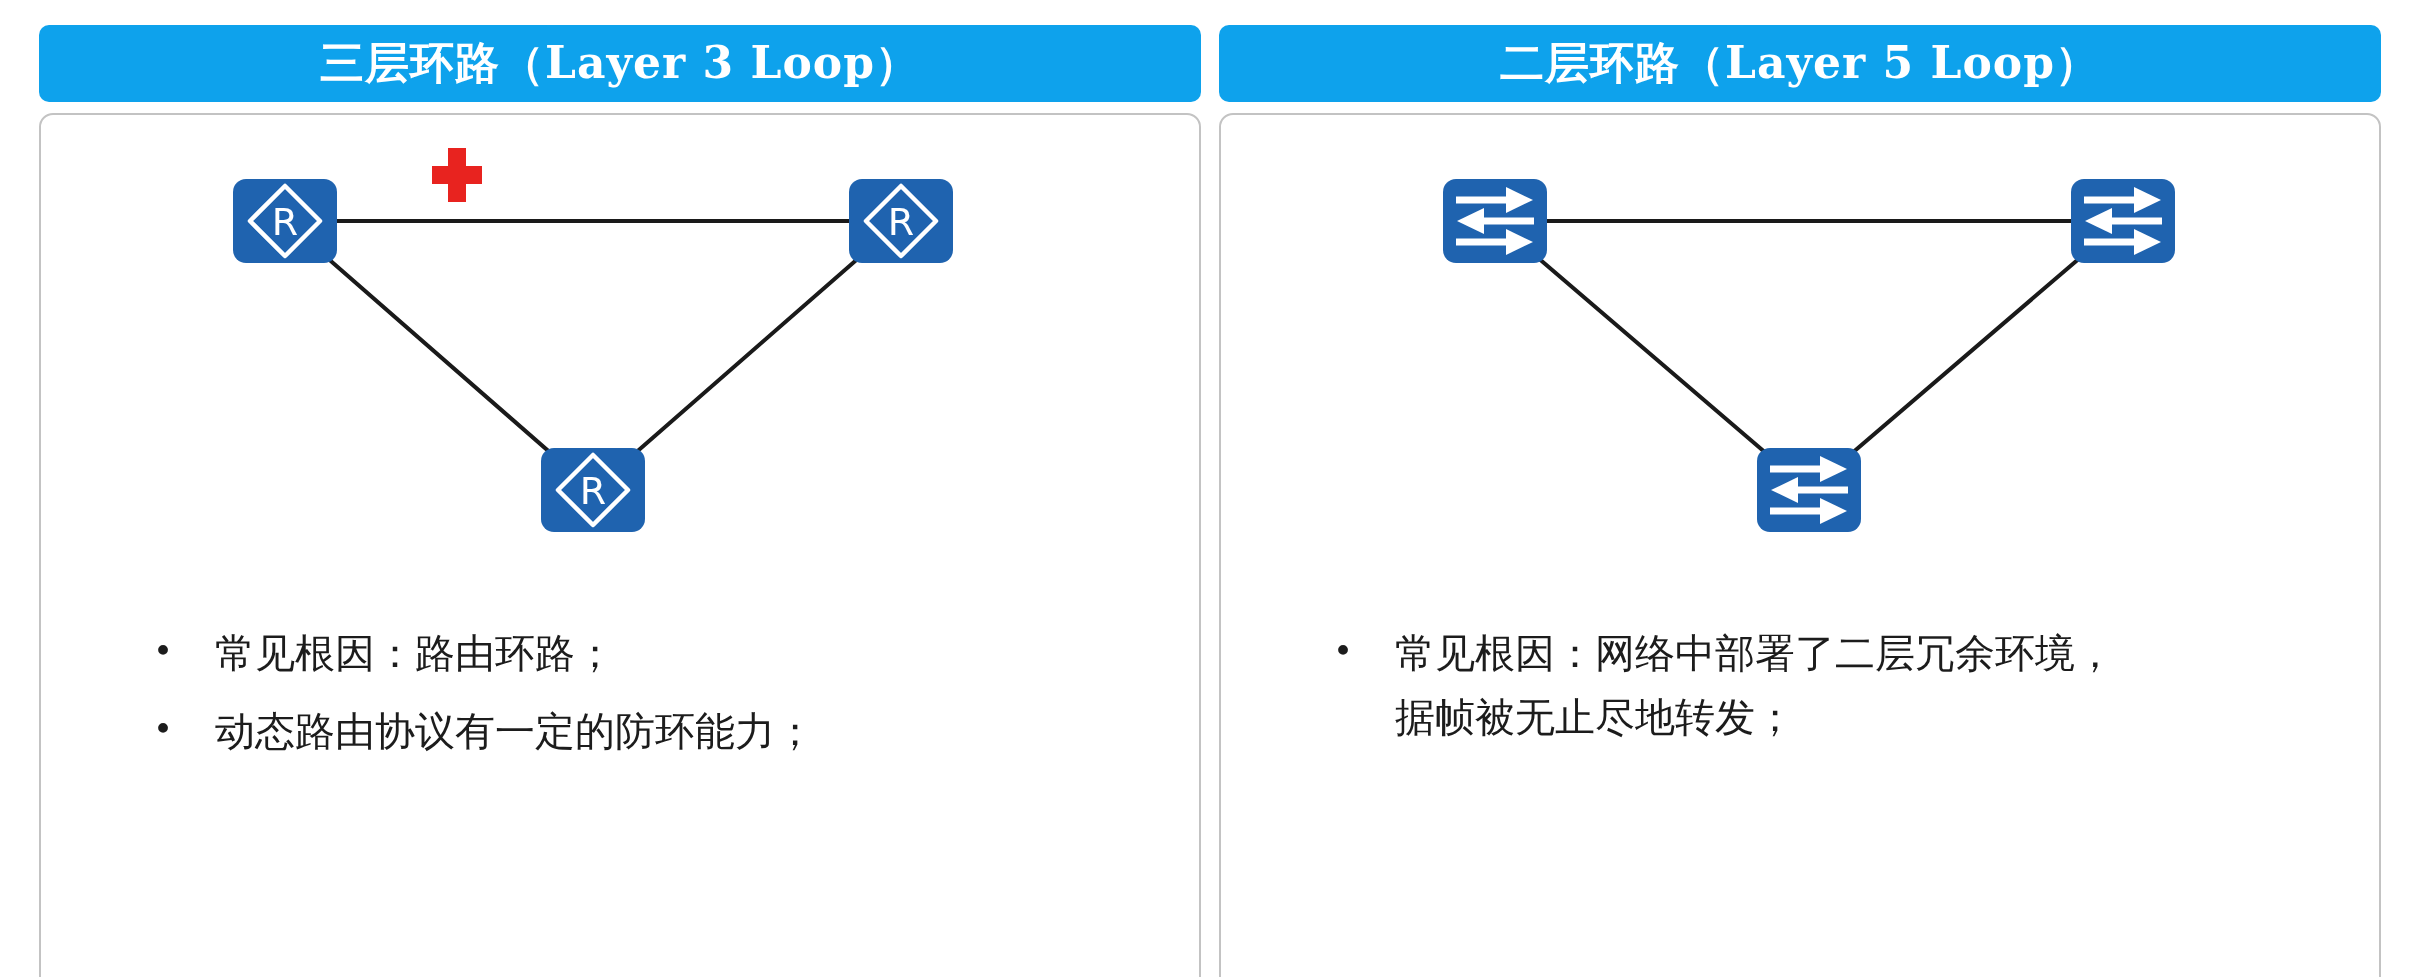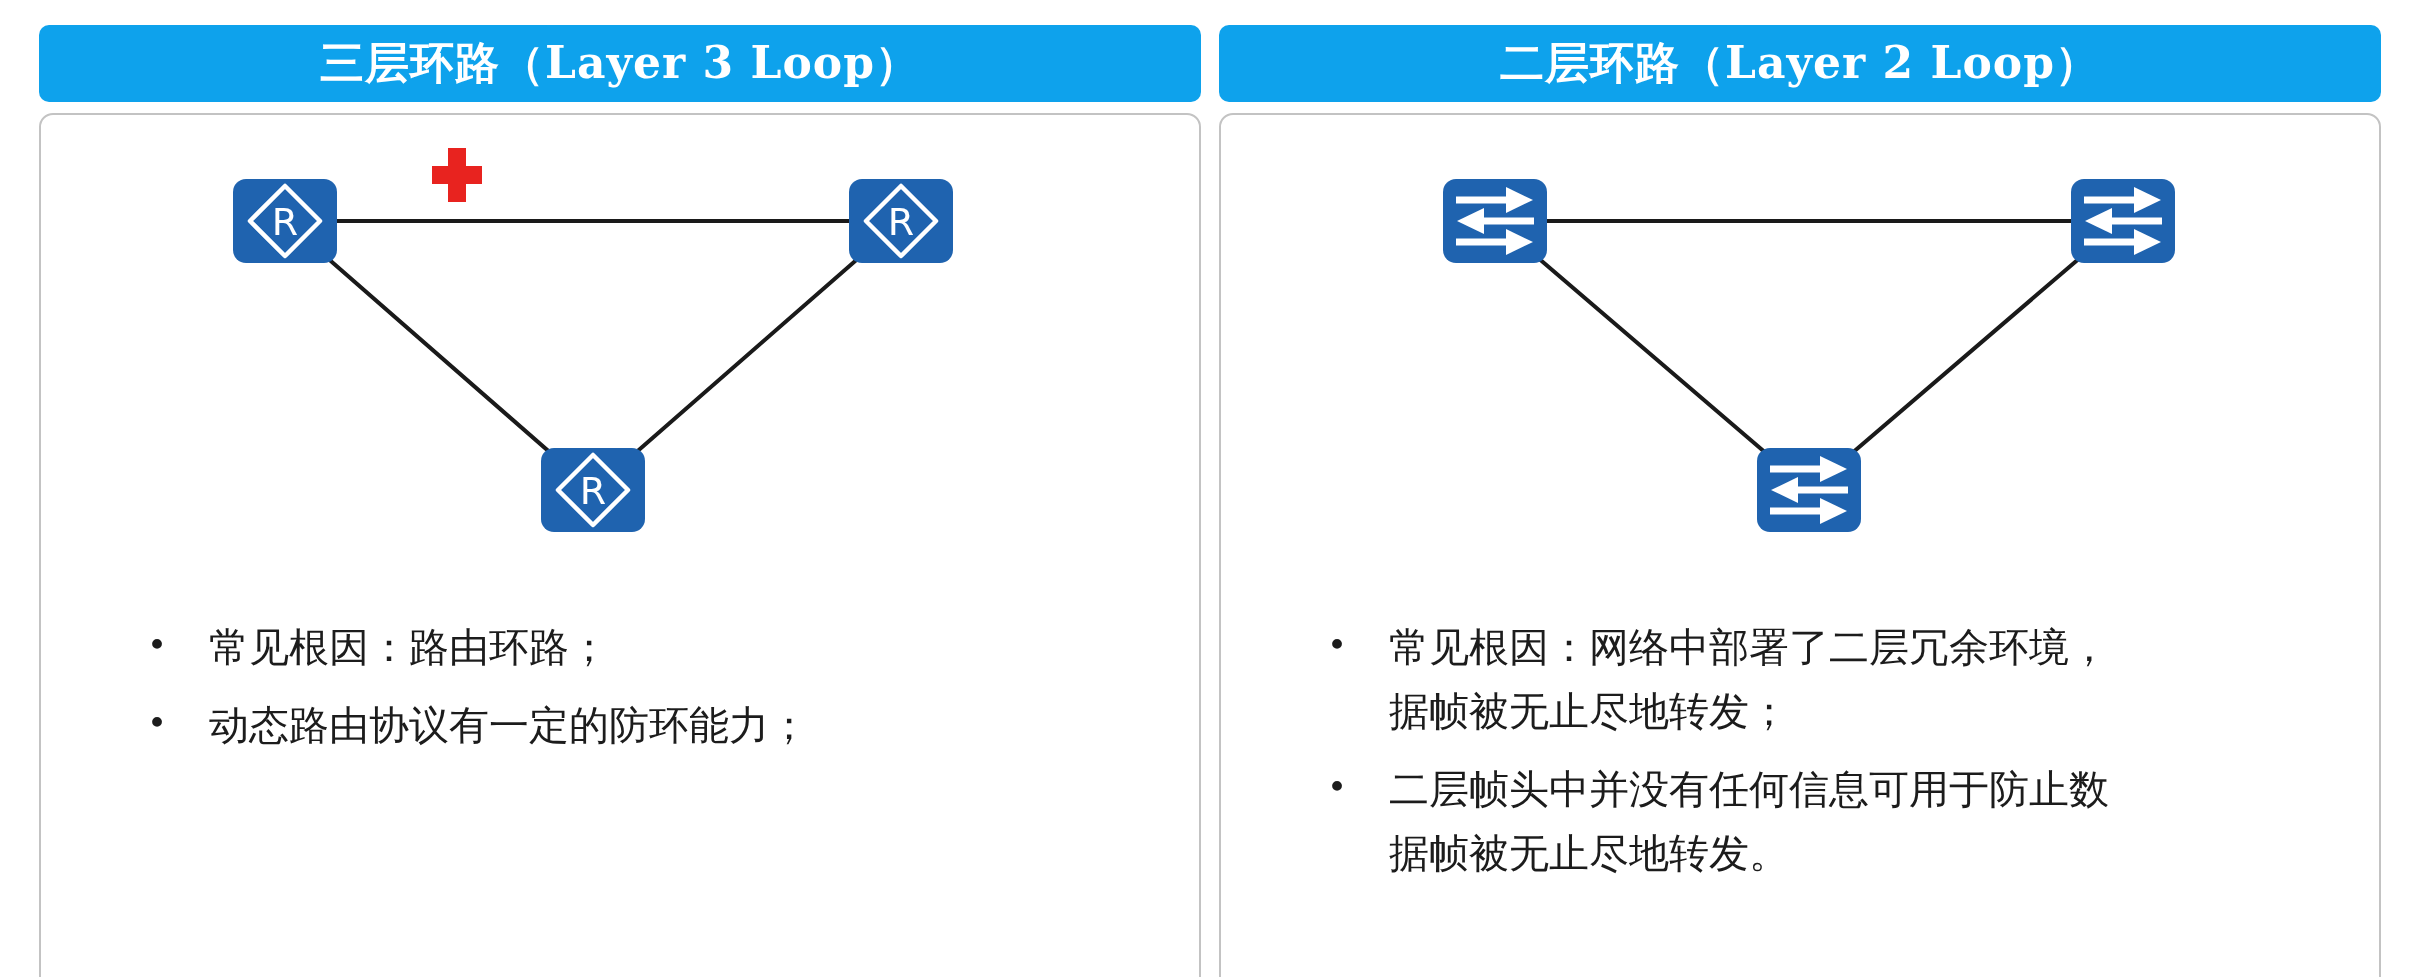--- a/index.html
+++ b/index.html
@@ -37,21 +37,21 @@
     border:2px solid var(--panel-border);
     border-radius:14px;
     height:920px;
     box-sizing:border-box;
     overflow:hidden;
   }
   .diagram{display:block;margin:0;}
   .link{stroke:var(--line);stroke-width:4;stroke-linecap:round;}
   .bullets{
     list-style:none;
-    margin:0;
+    margin:6px;
     padding:0 43px 0 100px;
   }
   .bullets li{
     position:relative;
     padding-left:68px;
     margin-bottom:14px;
     font-size:40px;
     line-height:64px;
     color:var(--text);
     white-space:pre-line;
@@ -109,33 +109,31 @@
       </svg>
       <ul class="bullets">
         <li><span>常见根因：路由环路；</span></li>
         <li><span>动态路由协议有一定的防环能力；</span></li>
       </ul>
     </div>
   </section>
 
   <section class="panel right">
     <header class="panel-header">
-      <span>二层环路（Layer 2 Loop）</span>
+      <span>二层环路（Layer 5 Loop）</span>
     </header>
     <div class="panel-body">
       <svg class="diagram" width="1156" height="500" viewBox="0 0 1156 500">
         <line class="link" x1="274" y1="106" x2="902" y2="106"></line>
         <line class="link" x1="274" y1="106" x2="588" y2="375"></line>
         <line class="link" x1="902" y1="106" x2="588" y2="375"></line>
         <use href="#icon-switch" x="222" y="64"></use>
         <use href="#icon-switch" x="850" y="64"></use>
         <use href="#icon-switch" x="536" y="333"></use>
       </svg>
       <ul class="bullets">
         <li><span>常见根因：网络中部署了二层冗余环境，
 据帧被无止尽地转发；</span></li>
-        <li><span>二层帧头中并没有任何信息可用于防止数
-据帧被无止尽地转发。</span></li>
       </ul>
     </div>
   </section>
 
 </div>
 
 </body></html>

